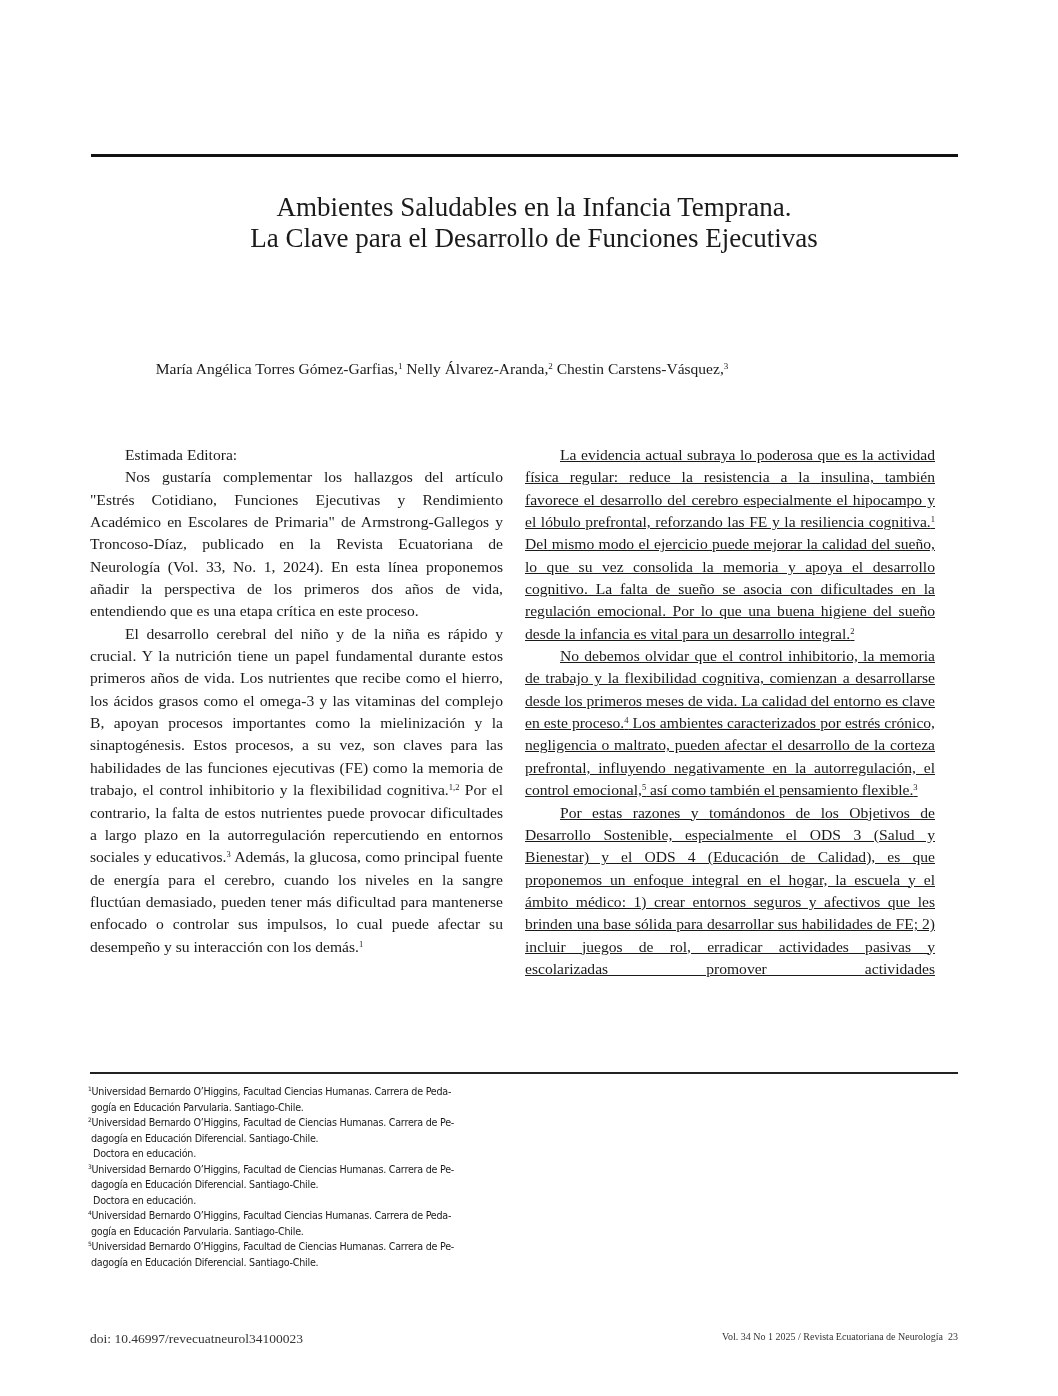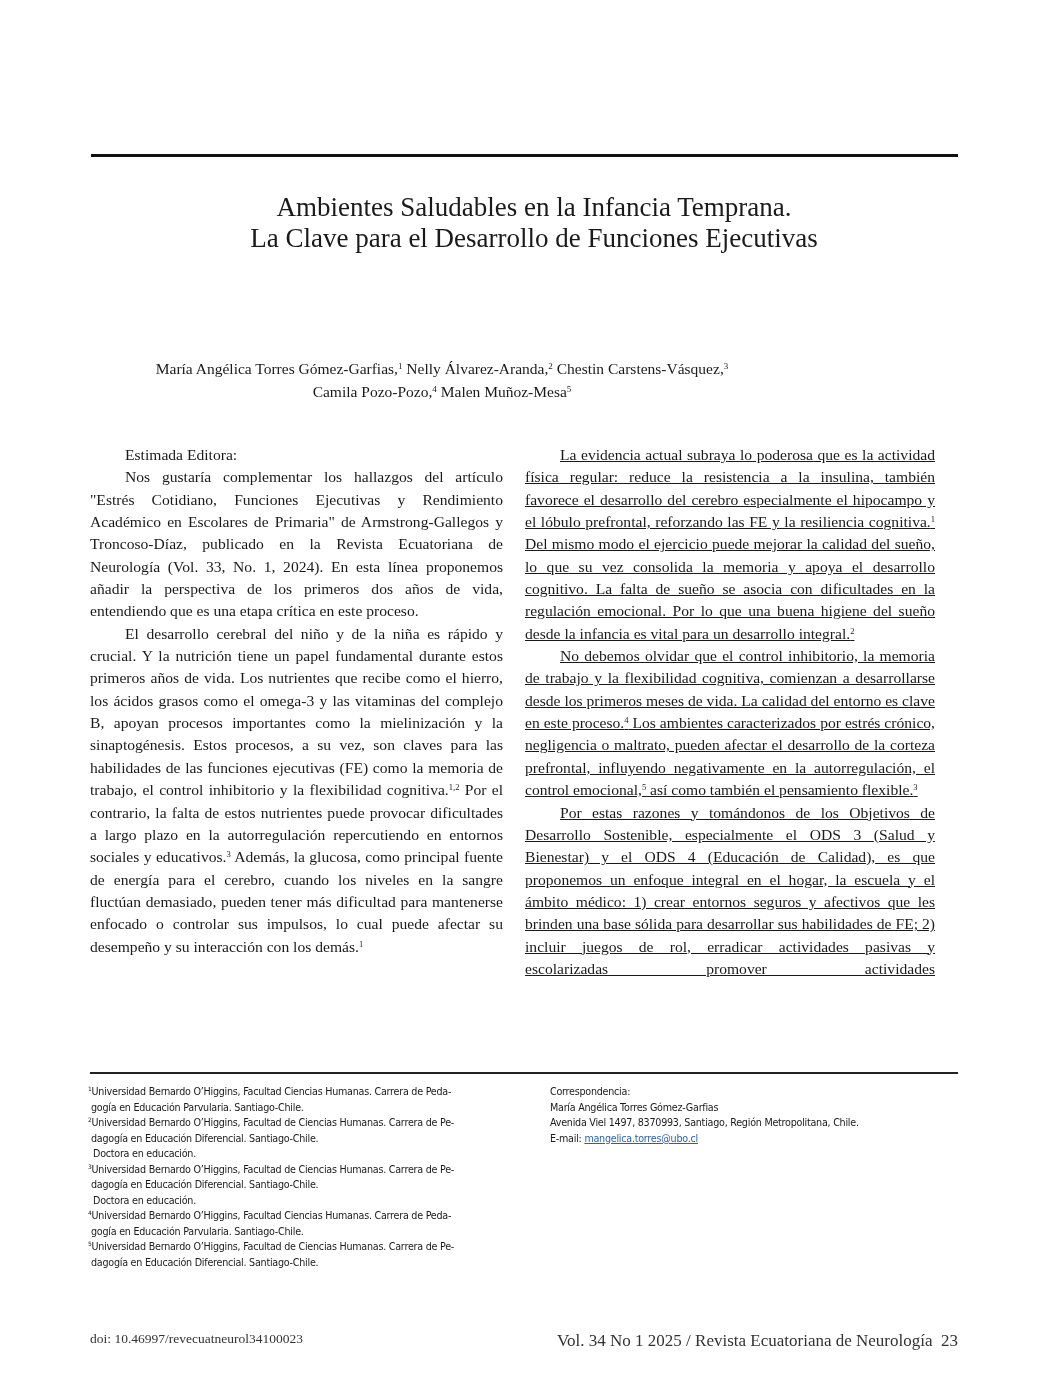--- a/index.html
+++ b/index.html
@@ -58,45 +58,41 @@
   }
   .correspondence div { margin: 0; }
   .correspondence a { color: #2c5fa8; text-decoration: underline; }
 
   .footer-doi {
     position: absolute; left: 90px; top: 1331px;
     font-family: Liberation Serif, serif; font-size: 13.5px; color: #333;
   }
   .footer-journal {
     position: absolute; right: 100px; top: 1331px;
-    font-family: "Liberation Serif", serif; font-size: 17px; color: #333; text-align: right;
+    font-family: "Liberation Serif", serif; font-size: 10px; color: #333; text-align: right;
   }
 </style>
 </head>
 <body>
 
 <div class="page">
 
   <div class="rule-top"></div>
 
   <div class="title-es">
     <div>Ambientes Saludables en la Infancia Temprana.</div>
     <div>La Clave para el Desarrollo de Funciones Ejecutivas</div>
   </div>
 
 
   <div class="authors">
     <div>
       <span><span>María Angélica Torres Gómez-Garfias</span><span>,</span><sup>1</sup></span>
       <span><span>Nelly Álvarez-Aranda</span><span>,</span><sup>2</sup></span>
       <span><span>Chestin Carstens-Vásquez</span><span>,</span><sup>3</sup></span>
-    </div>
-    <div>
-      <span><span>Camila Pozo-Pozo</span><span>,</span><sup>4</sup></span>
-      <span><span>Malen Muñoz-Mesa</span><span></span><sup>5</sup></span>
     </div>
   </div>
 
   <div class="column col-left">
     <p class="salutation">Estimada Editora:</p>
     <div id="left-paras">
         <p>Nos gustaría complementar los hallazgos del artículo "Estrés Cotidiano, Funciones Ejecutivas y Rendimiento Académico en Escolares de Primaria" de Armstrong-Gallegos y Troncoso-Díaz, publicado en la Revista Ecuatoriana de Neurología (Vol. 33, No. 1, 2024). En esta línea proponemos añadir la perspectiva de los primeros dos años de vida, entendiendo que es una etapa crítica en este proceso.</p>
         <p>El desarrollo cerebral del niño y de la niña es rápido y crucial. Y la nutrición tiene un papel fundamental durante estos primeros años de vida. Los nutrientes que recibe como el hierro, los ácidos grasos como el omega-3 y las vitaminas del complejo B, apoyan procesos importantes como la mielinización y la sinaptogénesis. Estos procesos, a su vez, son claves para las habilidades de las funciones ejecutivas (FE) como la memoria de trabajo, el control inhibitorio y la flexibilidad cognitiva.<sup>1,2</sup> Por el contrario, la falta de estos nutrientes puede provocar dificultades a largo plazo en la autorregulación repercutiendo en entornos sociales y educativos.<sup>3</sup> Además, la glucosa, como principal fuente de energía para el cerebro, cuando los niveles en la sangre fluctúan demasiado, pueden tener más dificultad para mantenerse enfocado o controlar sus impulsos, lo cual puede afectar su desempeño y su interacción con los demás.<sup>1</sup></p>
       </div>
   </div>
@@ -129,23 +125,17 @@
       <div class="fn">
         <span class="fn-line"><sup>4</sup>Universidad Bernardo O’Higgins, Facultad Ciencias Humanas. Carrera de Peda-</span>
         <span class="fn-line cont">gogía en Educación Parvularia. Santiago-Chile.</span>
       </div>
       <div class="fn">
         <span class="fn-line"><sup>5</sup>Universidad Bernardo O’Higgins, Facultad de Ciencias Humanas. Carrera de Pe-</span>
         <span class="fn-line cont">dagogía en Educación Diferencial. Santiago-Chile.</span>
       </div>
     </div>
 
-  <div class="correspondence">
-    <div>Correspondencia:</div>
-    <div>María Angélica Torres Gómez-Garfias</div>
-    <div>Avenida Viel 1497, 8370993, Santiago, Región Metropolitana, Chile.</div>
-    <div><span>E-mail: </span><a href="mailto:mangelica.torres@ubo.cl" style="color: rgb(44, 95, 168);">mangelica.torres@ubo.cl</a></div>
-  </div>
 
   <div class="footer-doi">doi: 10.46997/revecuatneurol34100023</div>
   <div class="footer-journal"><span>Vol. 34 No 1 2025 / Revista Ecuatoriana de Neurología</span>&nbsp;&nbsp;<span>23</span></div>
 
 </div>
 
 </body></html>

